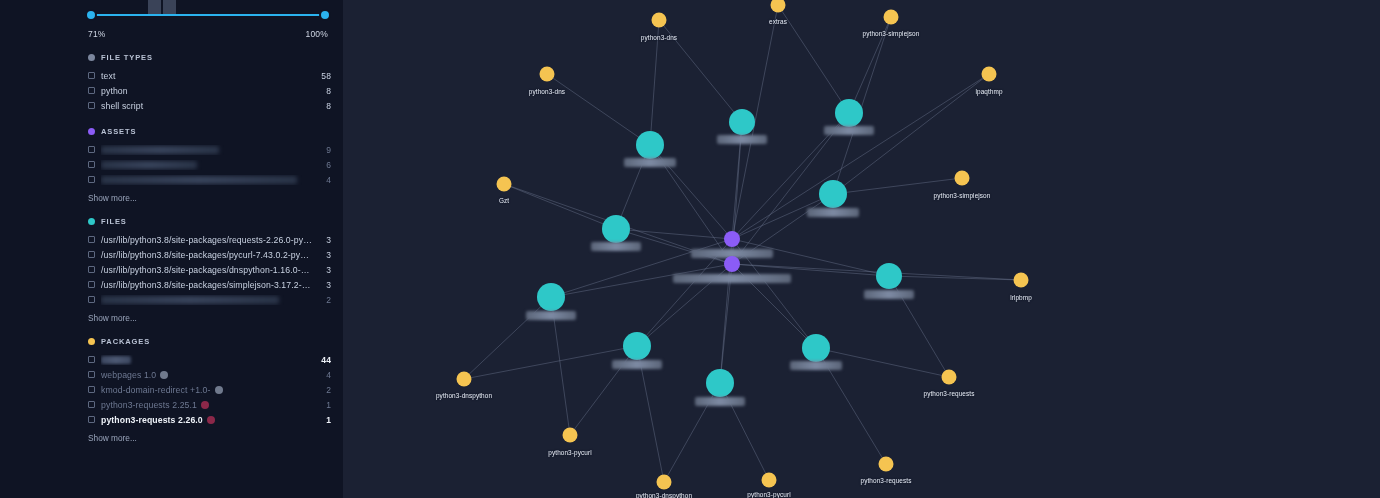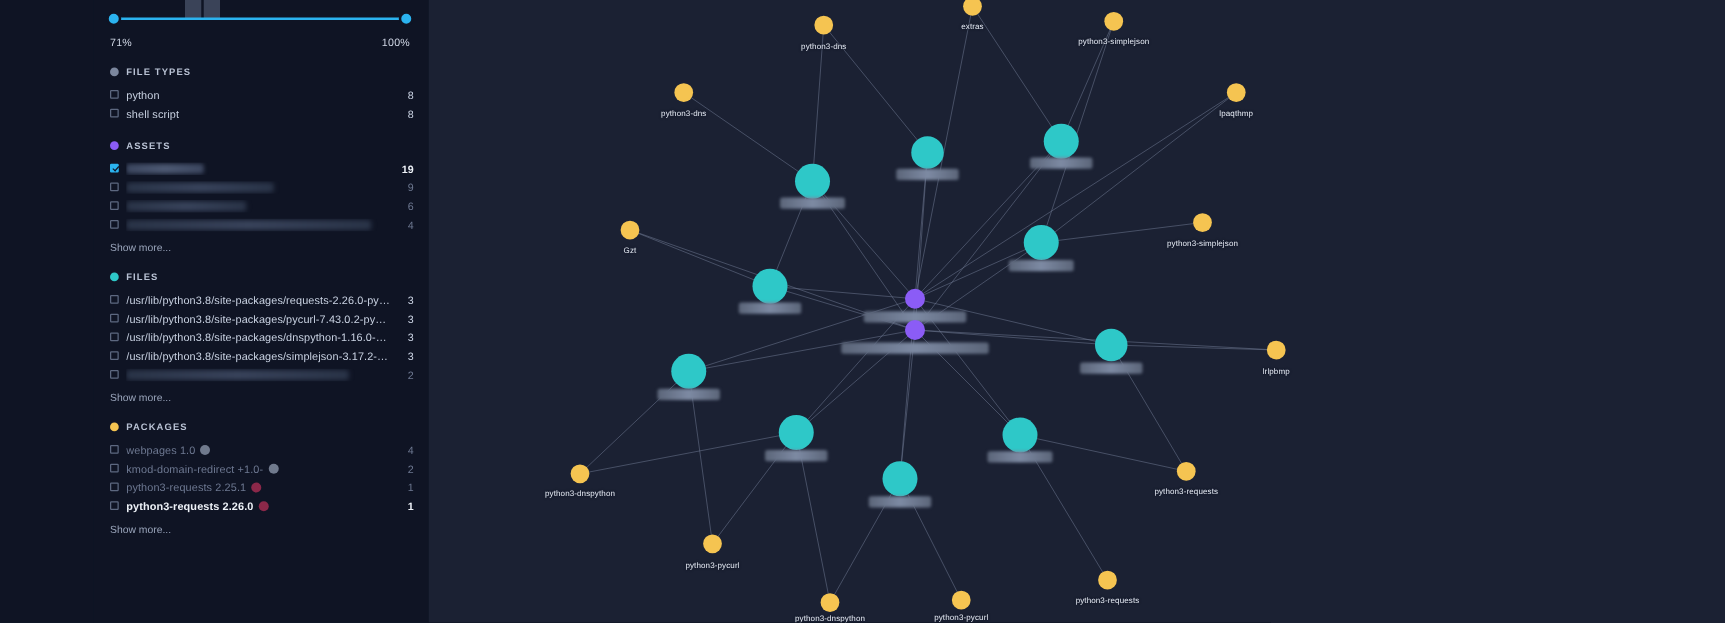--- a/index.html
+++ b/index.html
@@ -138,38 +138,38 @@
     </div>
 
     <div id="facets">
         <div class="facet">
           <div class="facet-head">
             <span class="dot" style="background: rgb(124, 135, 158);"></span>
             <span>FILE TYPES</span>
           </div>
           <div class="row">
             <span class="cb"></span>
+            <span class="row-label">text</span>
+            <span class="row-count">58</span>
+          </div>
+          <div class="row">
+            <span class="cb"></span>
             <span class="row-label">python</span>
             <span class="row-count">8</span>
           </div>
           <div class="row">
             <span class="cb"></span>
             <span class="row-label">shell script</span>
             <span class="row-count">8</span>
           </div>
         </div>
         <div class="facet">
           <div class="facet-head">
             <span class="dot" style="background: rgb(139, 92, 246);"></span>
             <span>ASSETS</span>
-          </div>
-          <div class="row strong">
-            <span class="cb checked"></span>
-            <span class="row-label"><span class="redact" style="width: 62px;"></span></span>
-            <span class="row-count">19</span>
           </div>
           <div class="row dim">
             <span class="cb"></span>
             <span class="row-label"><span class="redact soft" style="width: 118px;"></span></span>
             <span class="row-count">9</span>
           </div>
           <div class="row dim">
             <span class="cb"></span>
             <span class="row-label"><span class="redact soft" style="width: 96px;"></span></span>
             <span class="row-count">6</span>
@@ -210,20 +210,25 @@
             <span class="cb"></span>
             <span class="row-label"><span class="redact soft" style="width: 178px;"></span></span>
             <span class="row-count">2</span>
           </div>
         </div>
         <div class="showmore">Show more...</div>
         <div class="facet">
           <div class="facet-head">
             <span class="dot" style="background: rgb(245, 196, 81);"></span>
             <span>PACKAGES</span>
+          </div>
+          <div class="row strong">
+            <span class="cb"></span>
+            <span class="row-label"><span class="redact" style="width: 30px;"></span></span>
+            <span class="row-count">44</span>
           </div>
           <div class="row dim">
             <span class="cb"></span>
             <span class="row-label">webpages 1.0<span class="mini-icon" style="background: rgb(154, 165, 187);"></span></span>
             <span class="row-count">4</span>
           </div>
           <div class="row dim">
             <span class="cb"></span>
             <span class="row-label">kmod-domain-redirect +1.0-<span class="mini-icon" style="background: rgb(154, 165, 187);"></span></span>
             <span class="row-count">2</span>

